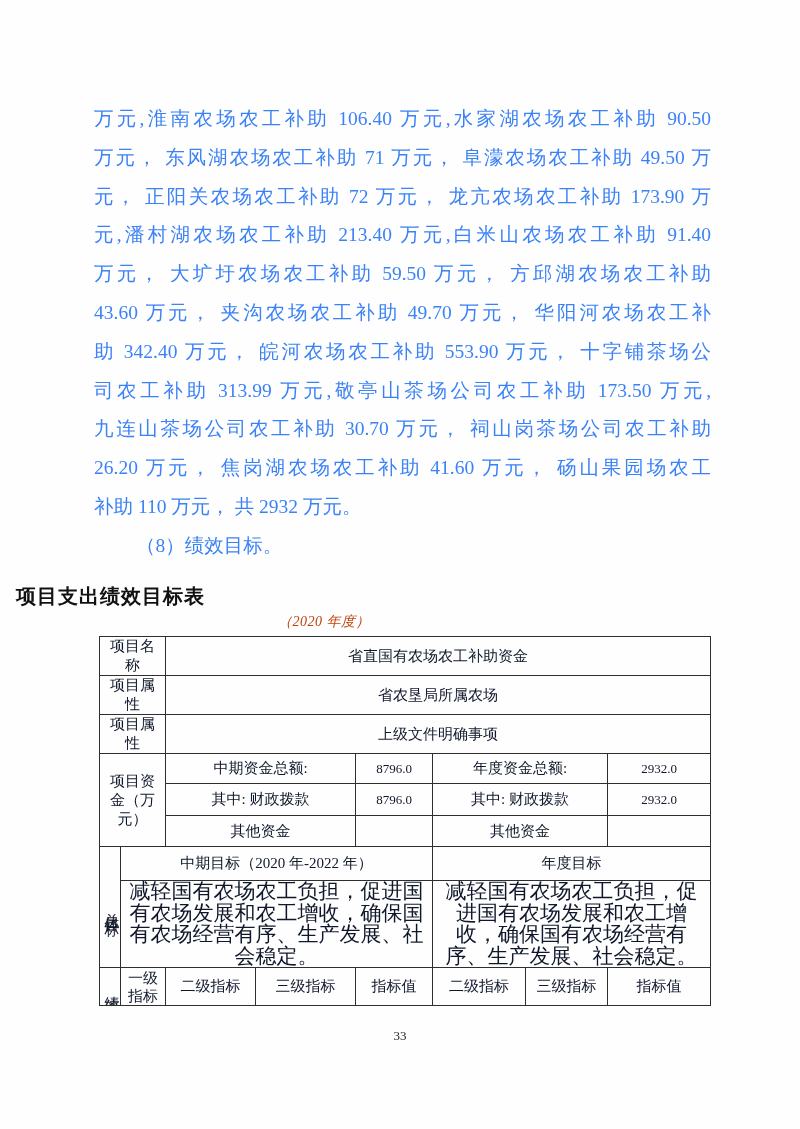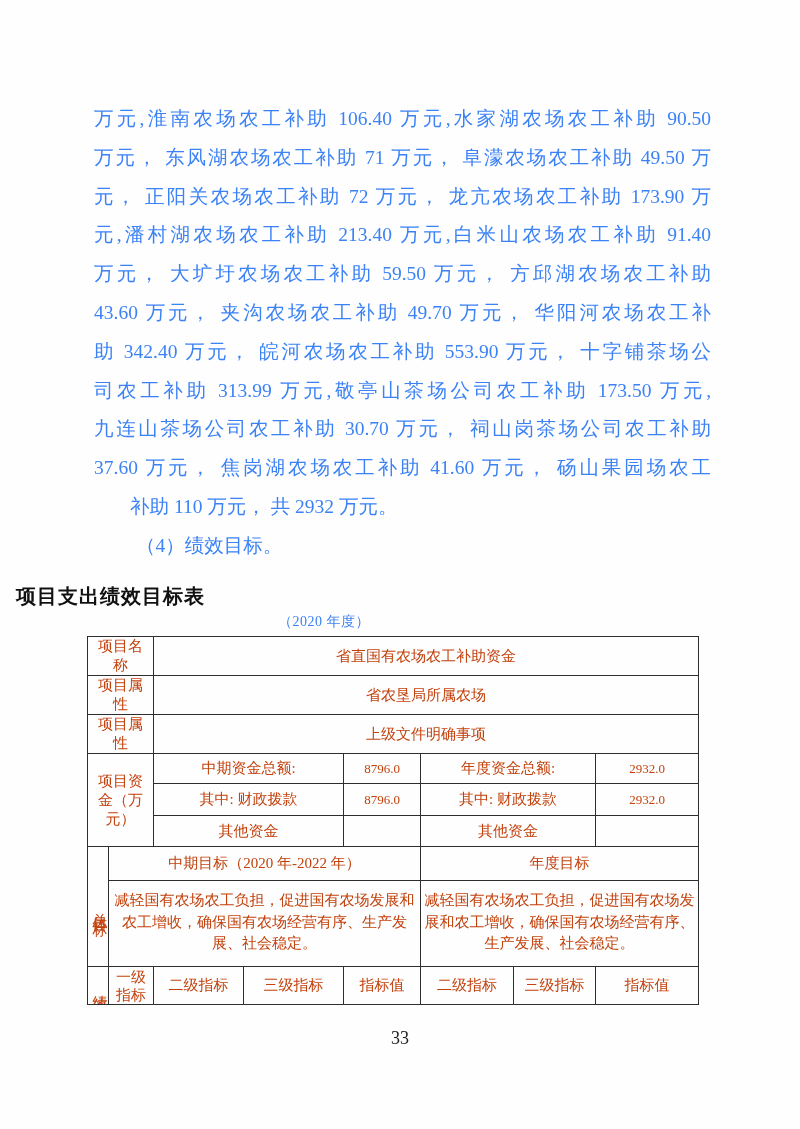--- a/index.html
+++ b/index.html
@@ -8,77 +8,77 @@
     font-family:"Liberation Serif","DejaVu Serif",serif;color:#1c1c1c;
     overflow:hidden;
   }
   .page{position:absolute;inset:0;background:#fefefe;}
   
   .body-text{position:absolute;left:94px;top:100px;width:617px;}
   .tline{
     font-size:19.5px;line-height:38.8px;height:38.8px;white-space:nowrap;
     text-align:justify;text-align-last:justify;overflow:hidden;color:#3b82f6;
   }
-  .tline.lastline{text-align:center;text-align-last:left;margin-left:36px;}
+  .tline.lastline{text-align:center;text-align-last:left;}
   .tline.heading{text-align:left;text-align-last:left;text-indent:42px;}
   
   .tbl-title{
     position:absolute;left:16px;top:583px;width:800px;text-align:left;
     font-size:20px;font-weight:bold;letter-spacing:1px;color:#111;
   }
   .tbl-subtitle{
     position:absolute;left:0;top:613px;width:648px;text-align:center;
-    font-size:14px;color:#3b82f6;letter-spacing:0.5px;
+    font-size:14px;color:#c2410c;letter-spacing:0.5px;font-style:italic;
   }
   
   table.target{
-    position:absolute;left:87px;top:636px;width:611px;
+    position:absolute;left:99px;top:636px;width:611px;
     border-collapse:collapse;table-layout:fixed;
-    font-size:15px;color:#c2410c;
+    font-size:15px;color:#0f172a;
   }
   table.target td{
     border:1.5px solid #2e2e2e;padding:0 3px;text-align:center;
     vertical-align:middle;overflow:hidden;
   }
   td.lab{font-size:15px;}
   td.leftalign{text-align:left;padding-left:5px;}
   td.num{text-align:right;padding-right:3px;font-size:13px;}
   td.goaltext{
-    text-align:justify;text-align-last:center;font-size:15px;
-    line-height:21.5px;padding:3px 5px;font-family:Liberation Mono, monospace;
+    text-align:justify;text-align-last:center;font-size:21px;
+    line-height:21.5px;padding:3px 5px;
   }
   .vtext{
     writing-mode:vertical-lr;text-orientation:upright;
     margin:0 auto;letter-spacing:3px;font-size:15px;line-height:18px;
   }
   td.small2{font-size:15px;line-height:18px;padding:0 2px;}
   
   .pageno{
     position:absolute;left:0;top:1028px;width:800px;text-align:center;
-    font-size:18px;color:#222;
+    font-size:13px;color:#222;
   }
 </style>
 </head>
 <body>
 
 <div class="page">
 
   <div class="body-text">
     <div class="tline">万元,淮南农场农工补助 106.40 万元,水家湖农场农工补助 90.50</div>
     <div class="tline">万元， 东风湖农场农工补助 71 万元， 阜濛农场农工补助 49.50 万</div>
     <div class="tline">元， 正阳关农场农工补助 72 万元， 龙亢农场农工补助 173.90 万</div>
     <div class="tline">元,潘村湖农场农工补助 213.40 万元,白米山农场农工补助 91.40</div>
     <div class="tline">万元， 大圹圩农场农工补助 59.50 万元， 方邱湖农场农工补助</div>
     <div class="tline">43.60 万元， 夹沟农场农工补助 49.70 万元， 华阳河农场农工补</div>
     <div class="tline">助 342.40 万元， 皖河农场农工补助 553.90 万元， 十字铺茶场公</div>
     <div class="tline">司农工补助 313.99 万元,敬亭山茶场公司农工补助 173.50 万元,</div>
     <div class="tline">九连山茶场公司农工补助 30.70 万元， 祠山岗茶场公司农工补助</div>
-    <div class="tline">37.60 万元， 焦岗湖农场农工补助 41.60 万元， 砀山果园场农工</div>
+    <div class="tline">26.20 万元， 焦岗湖农场农工补助 41.60 万元， 砀山果园场农工</div>
     <div class="tline lastline">补助 110 万元， 共 2932 万元。</div>
-    <div class="tline heading">（4）绩效目标。</div>
+    <div class="tline heading">（8）绩效目标。</div>
   </div>
 
   <div class="tbl-title">项目支出绩效目标表</div>
   <div class="tbl-subtitle">（2020 年度）</div>
 
   <table class="target">
     <colgroup>
       <col style="width:21px">
         <col style="width:45px">
         <col style="width:90px">

